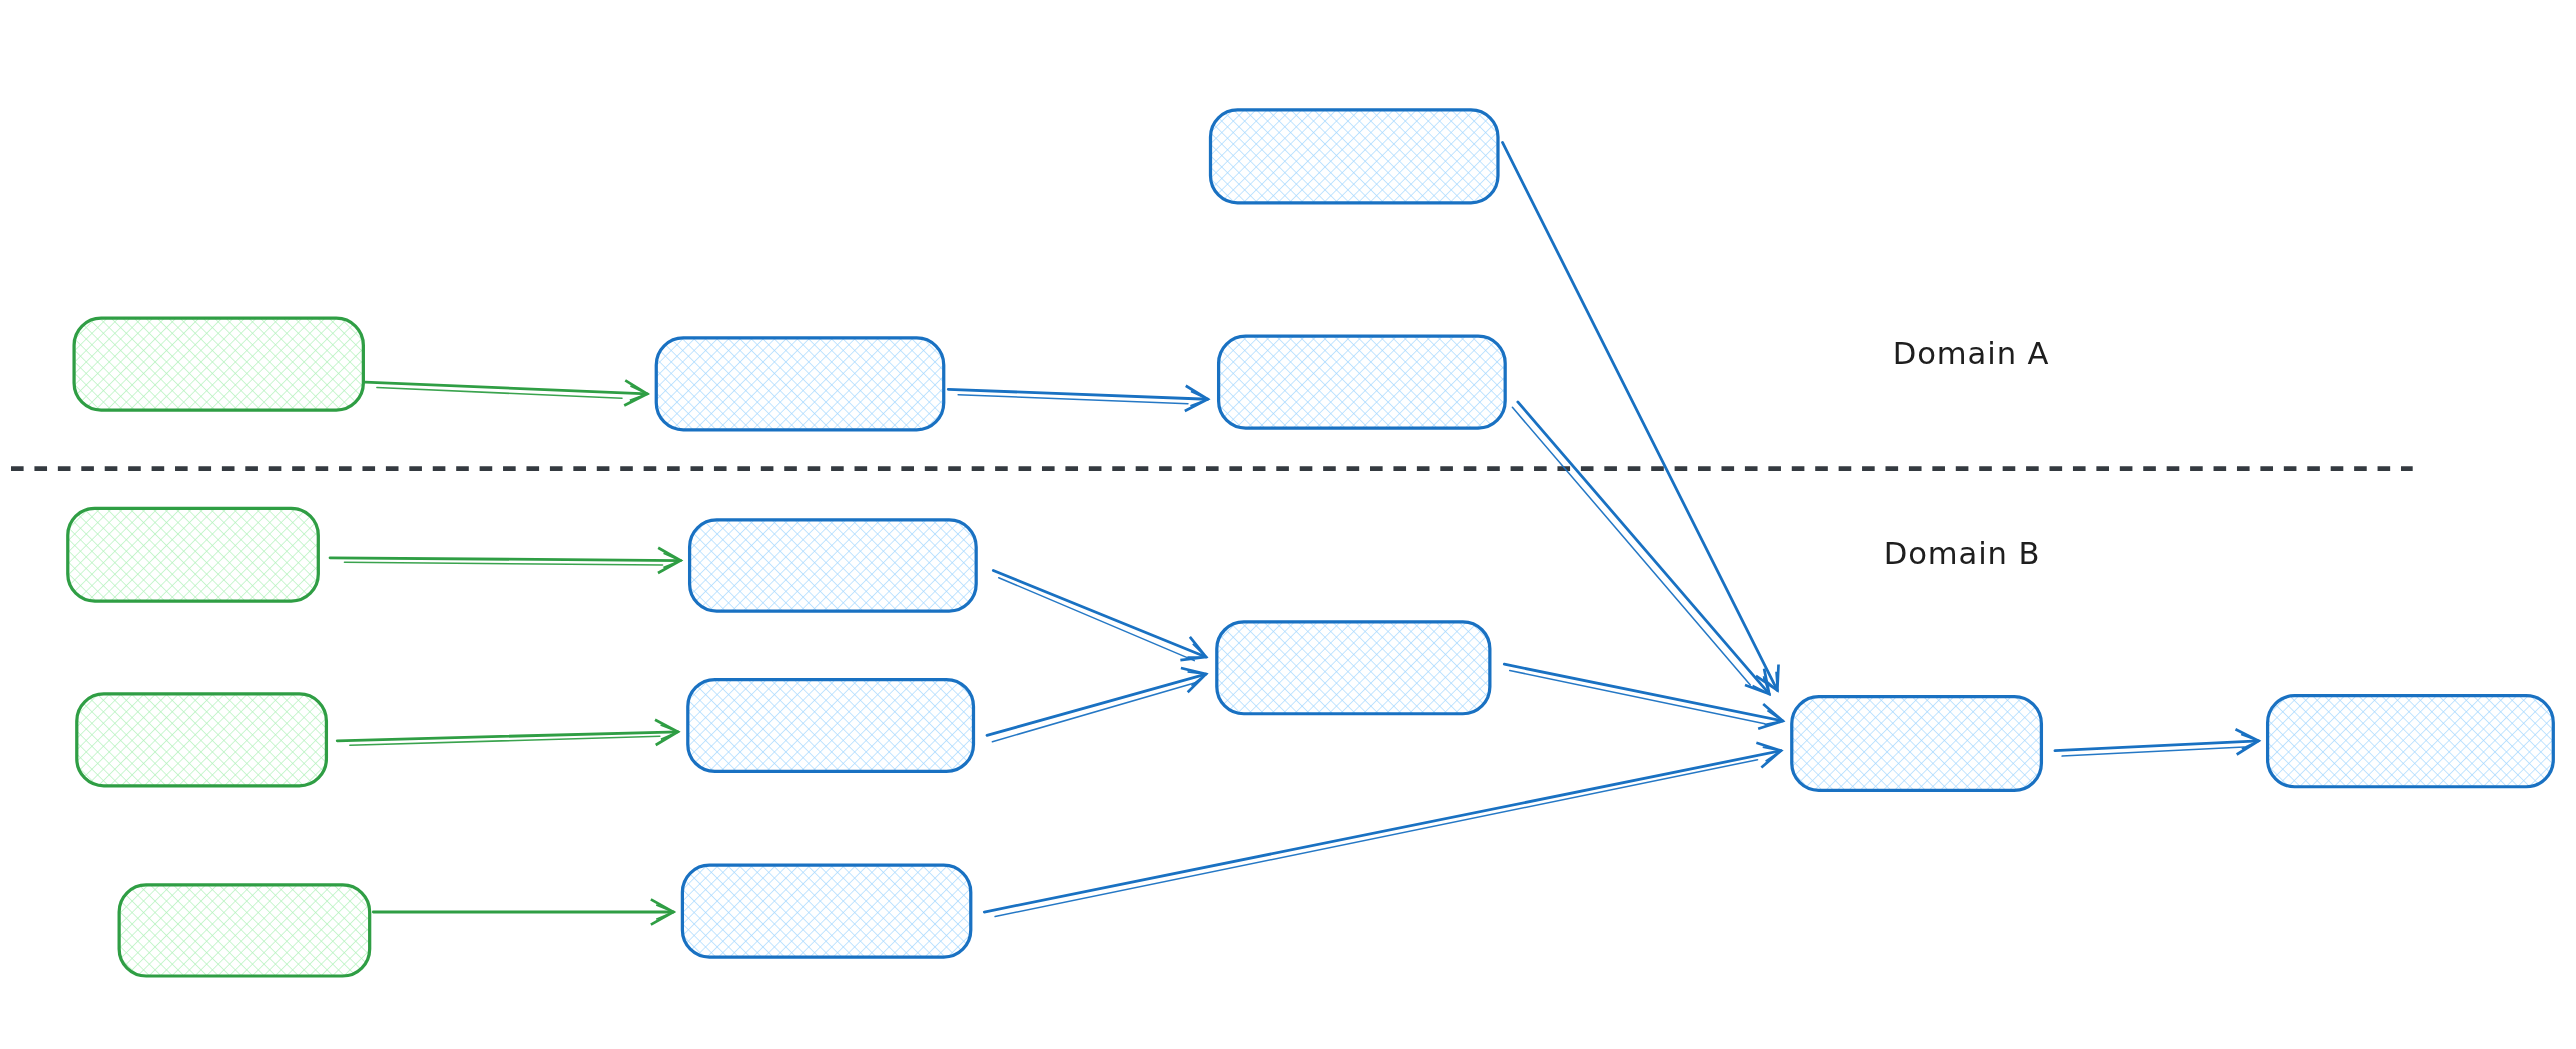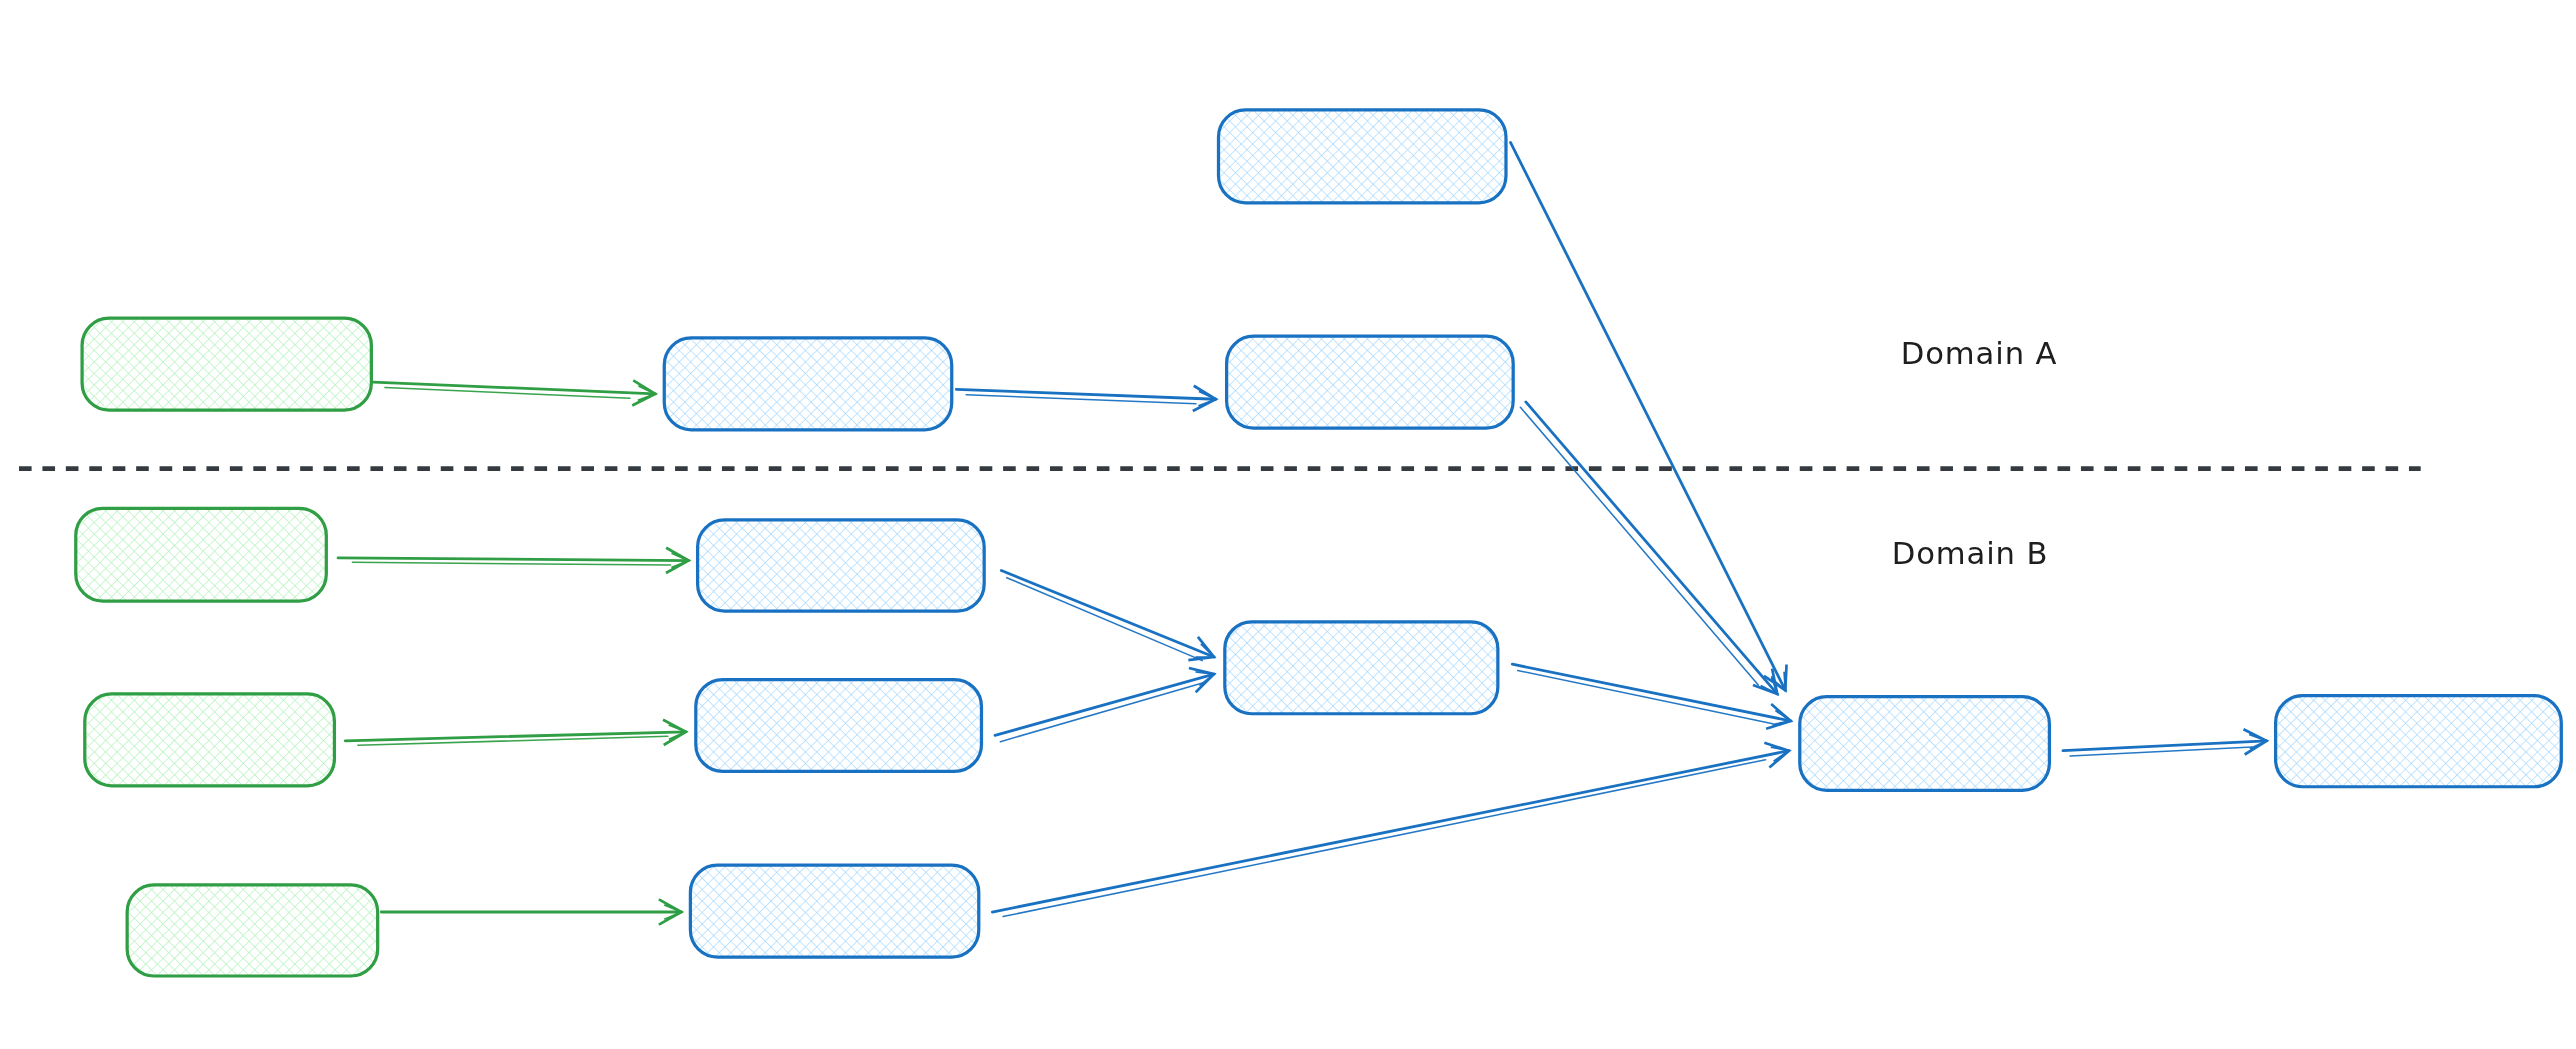--- a/index.html
+++ b/index.html
@@ -6,21 +6,20 @@
     margin: 0;
     padding: 0;
     background: #ffffff;
     font-family: "DejaVu Sans", sans-serif;
   }
   .canvas-wrap {
     width: 2384px;
     height: 1049px;
     position: relative;
     background: var(--background, #ffffff);
-    margin-left: 8px;
   }
   svg { display: block; }
 
   .node {
     stroke-width: 3.6;
     stroke-linejoin: round;
   }
   .node.blue  { stroke: var(--blue_stroke,  #1971c2); fill: url(#hatch-blue); }
   .node.green { stroke: var(--green_stroke, #2f9e44); fill: url(#hatch-green); }
 

